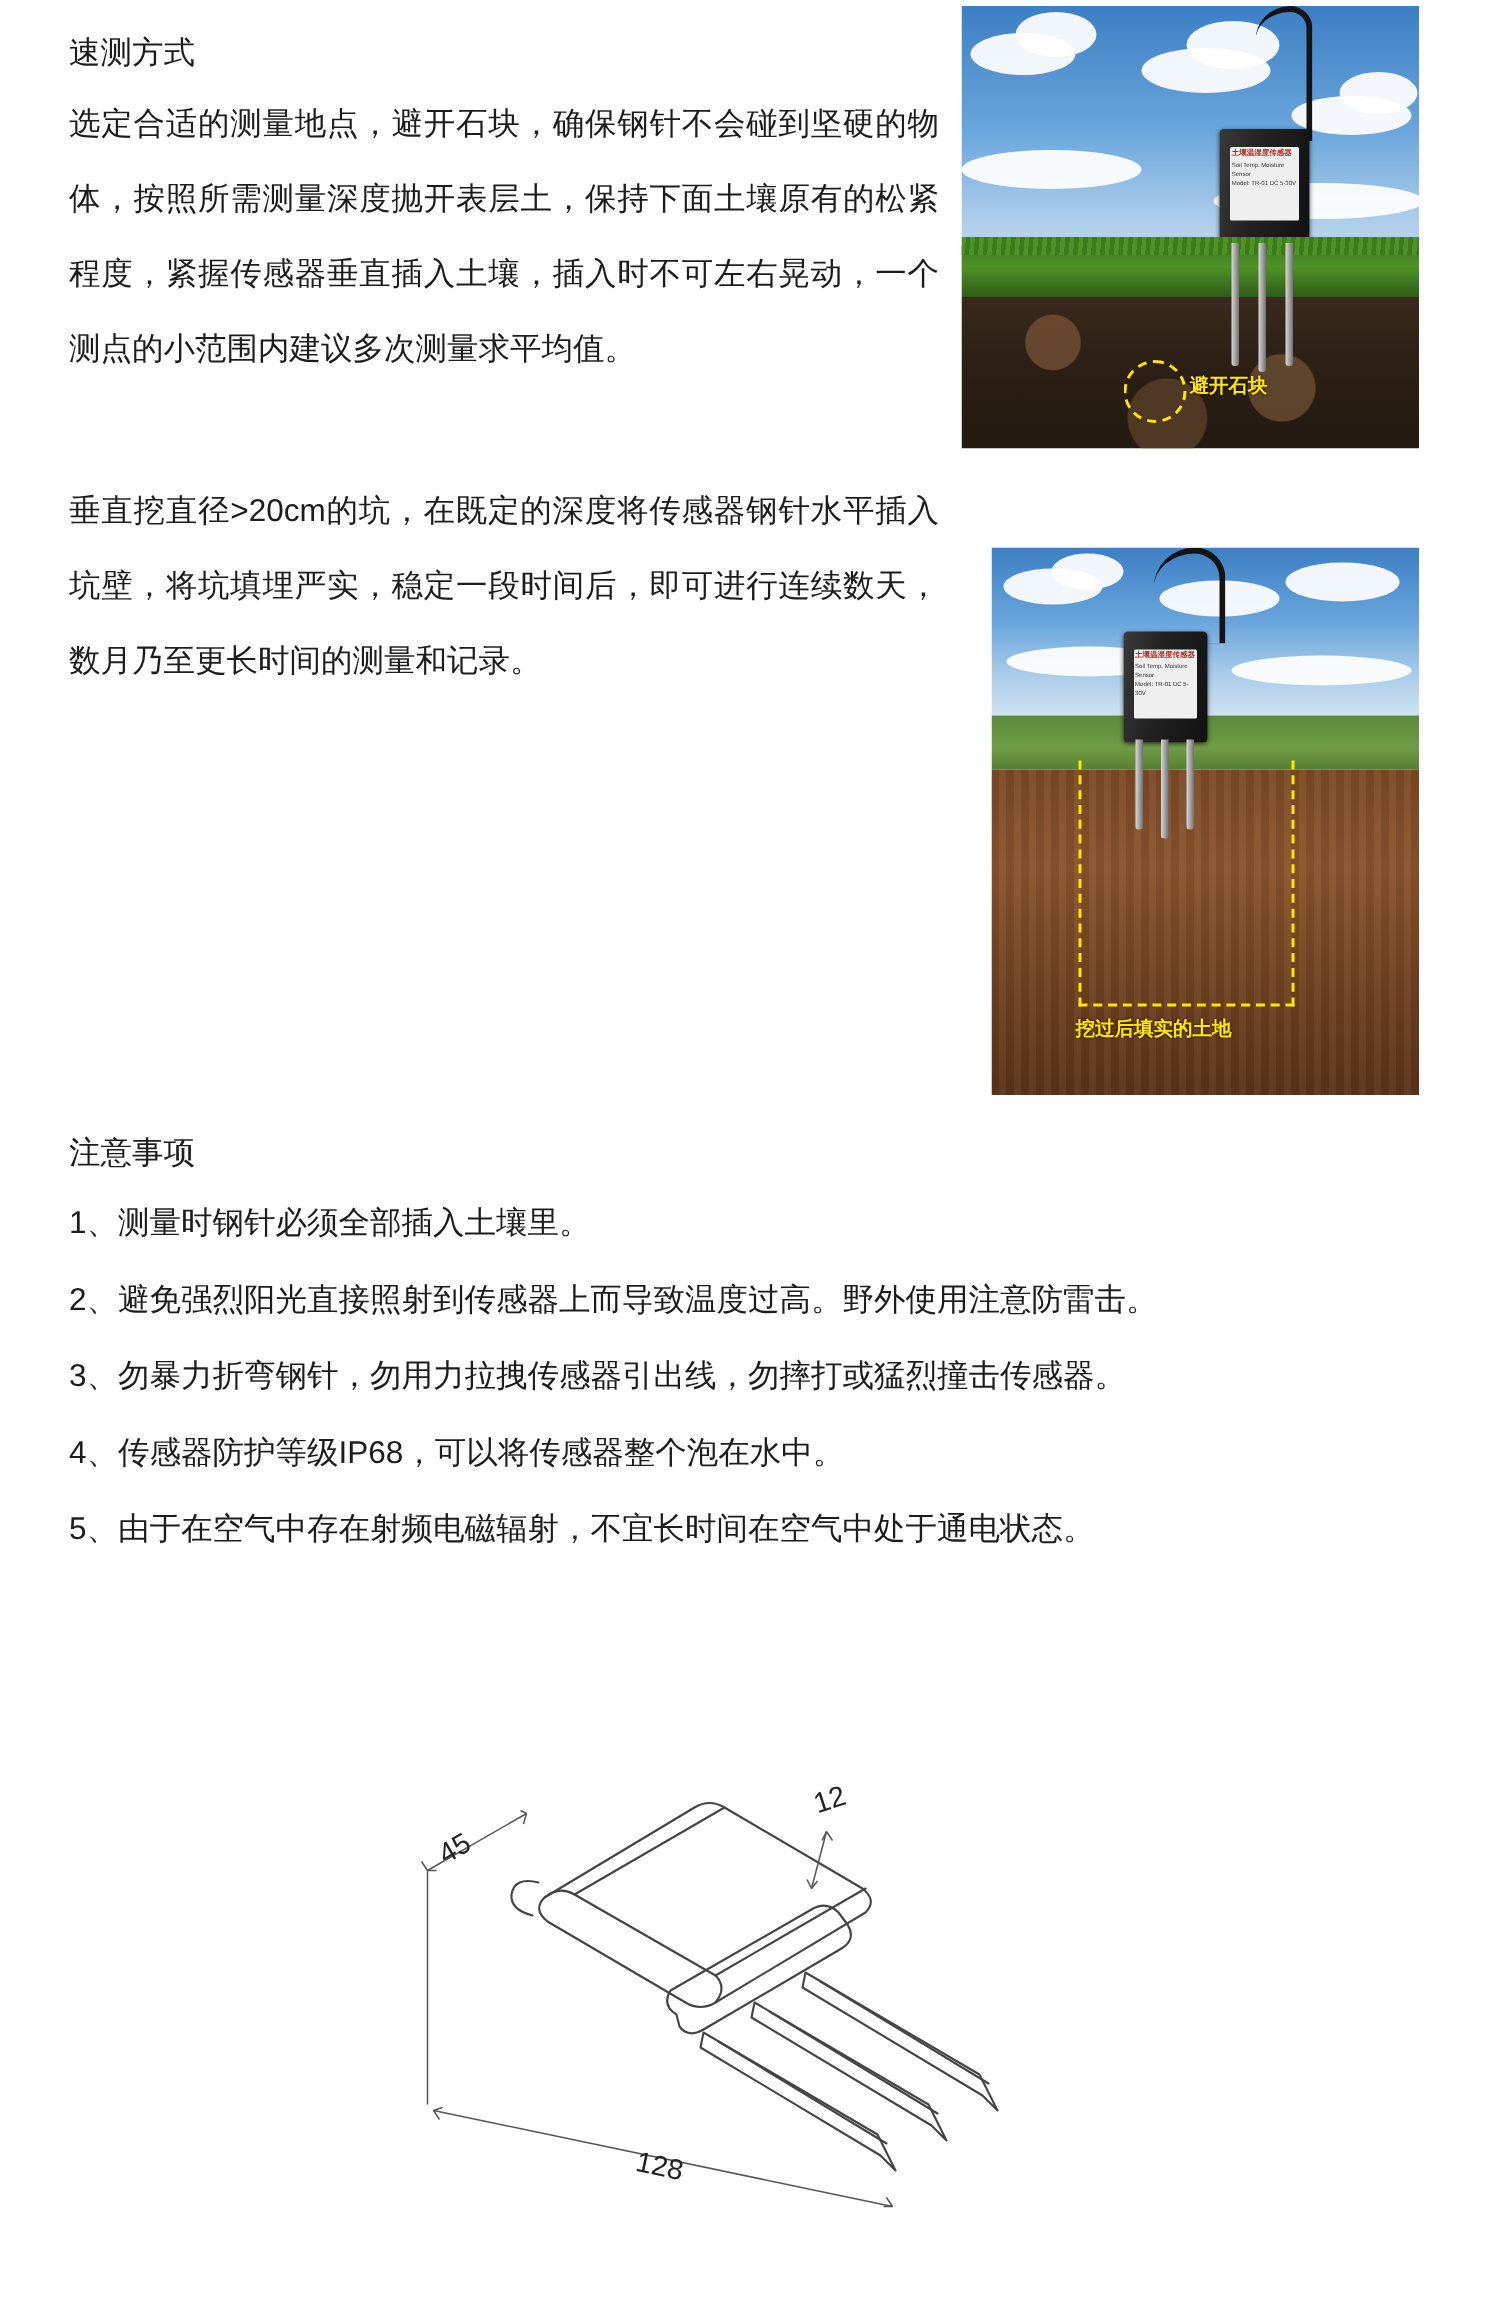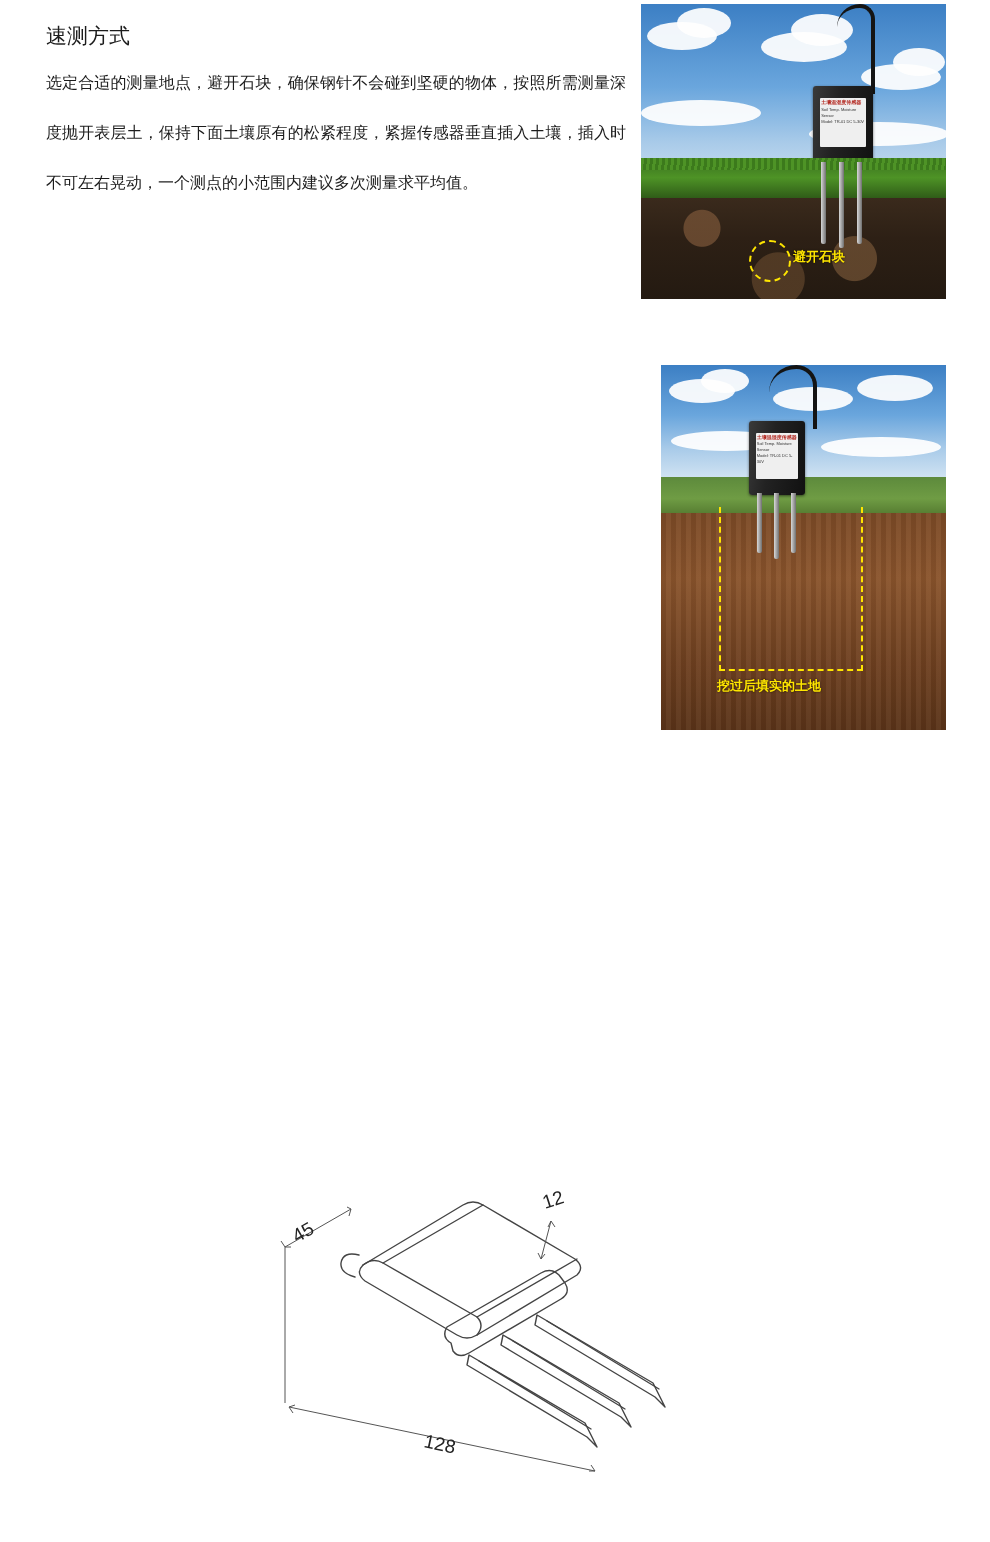--- a/index.html
+++ b/index.html
@@ -31,21 +31,21 @@
   }
 
   .sec-title {
     font-size: 21px;
     line-height: 44px;
     color: #1c1c1c;
     font-weight: 400;
   }
 
   .para {
-    font-size: 16px;
+    font-size: 21px;
     line-height: 50px;
     color: #1c1c1c;
     text-align: justify;
   }
 
   .gap-block {
     height: 58px;
   }
 
   
@@ -211,20 +211,21 @@
 </style>
 </head>
 <body>
 
 <div class="page">
 
   <div class="text-col">
     <div class="sec-title">速测方式</div>
     <div class="para">选定合适的测量地点，避开石块，确保钢针不会碰到坚硬的物体，按照所需测量深度抛开表层土，保持下面土壤原有的松紧程度，紧握传感器垂直插入土壤，插入时不可左右晃动，一个测点的小范围内建议多次测量求平均值。</div>
     <div class="gap-block"></div>
+    <div class="para">垂直挖直径&gt;20cm的坑，在既定的深度将传感器钢针水平插入坑壁，将坑填埋严实，稳定一段时间后，即可进行连续数天，数月乃至更长时间的测量和记录。</div>
   </div>
 
   <div class="photo" id="photo-buried">
     <div class="sky" style="height:112px;">
       <div class="cloud" style="left:8px; top:14px; width:66px; height:24px;"></div>
       <div class="cloud" style="left:40px; top:4px; width:48px; height:24px;"></div>
       <div class="cloud" style="left:112px; top:22px; width:80px; height:24px;"></div>
       <div class="cloud" style="left:196px; top:10px; width:76px; height:26px;"></div>
       <div class="cloud" style="left:10px; top:66px; width:110px; height:20px;"></div>
       <div class="cloud" style="left:160px; top:72px; width:120px; height:20px;"></div>
@@ -281,20 +282,28 @@
     <div class="soil" style="top:194px; height:101px;"></div>
 
     <div class="probe" style="left:180px; top:158px; width:5px; height:82px;"></div>
     <div class="probe" style="left:198px; top:158px; width:5px; height:86px;"></div>
     <div class="probe" style="left:216px; top:158px; width:5px; height:82px;"></div>
 
     <div class="dash-circle" style="left:108px; top:236px; width:38px; height:38px;"></div>
     <div class="cap-yellow" style="left:152px; top:244px;">避开石块</div>
   </div>
 
+  <div class="notes">
+    <div class="sec-title">注意事项</div>
+    <div class="note-item">1、测量时钢针必须全部插入土壤里。</div>
+    <div class="note-item">2、避免强烈阳光直接照射到传感器上而导致温度过高。野外使用注意防雷击。</div>
+    <div class="note-item">3、勿暴力折弯钢针，勿用力拉拽传感器引出线，勿摔打或猛烈撞击传感器。</div>
+    <div class="note-item">4、传感器防护等级IP68，可以将传感器整个泡在水中。</div>
+    <div class="note-item">5、由于在空气中存在射频电磁辐射，不宜长时间在空气中处于通电状态。</div>
+  </div>
 
   <div class="drawing">
     <svg width="480" height="300" viewBox="0 0 480 300">
       <g fill="none" stroke="#444" stroke-width="1.4" stroke-linejoin="round" stroke-linecap="round">
 
         <path d="M108 80 L208 20 Q218 14 228 20 L320 74 Q330 82 322 90 L222 150 Q212 156 202 150 L110 96 Q100 88 108 80 Z"></path>
 
         <path d="M108 80 Q118 72 128 78 L222 132 Q230 140 222 150"></path>
 
         <path d="M128 78 L228 20"></path>

